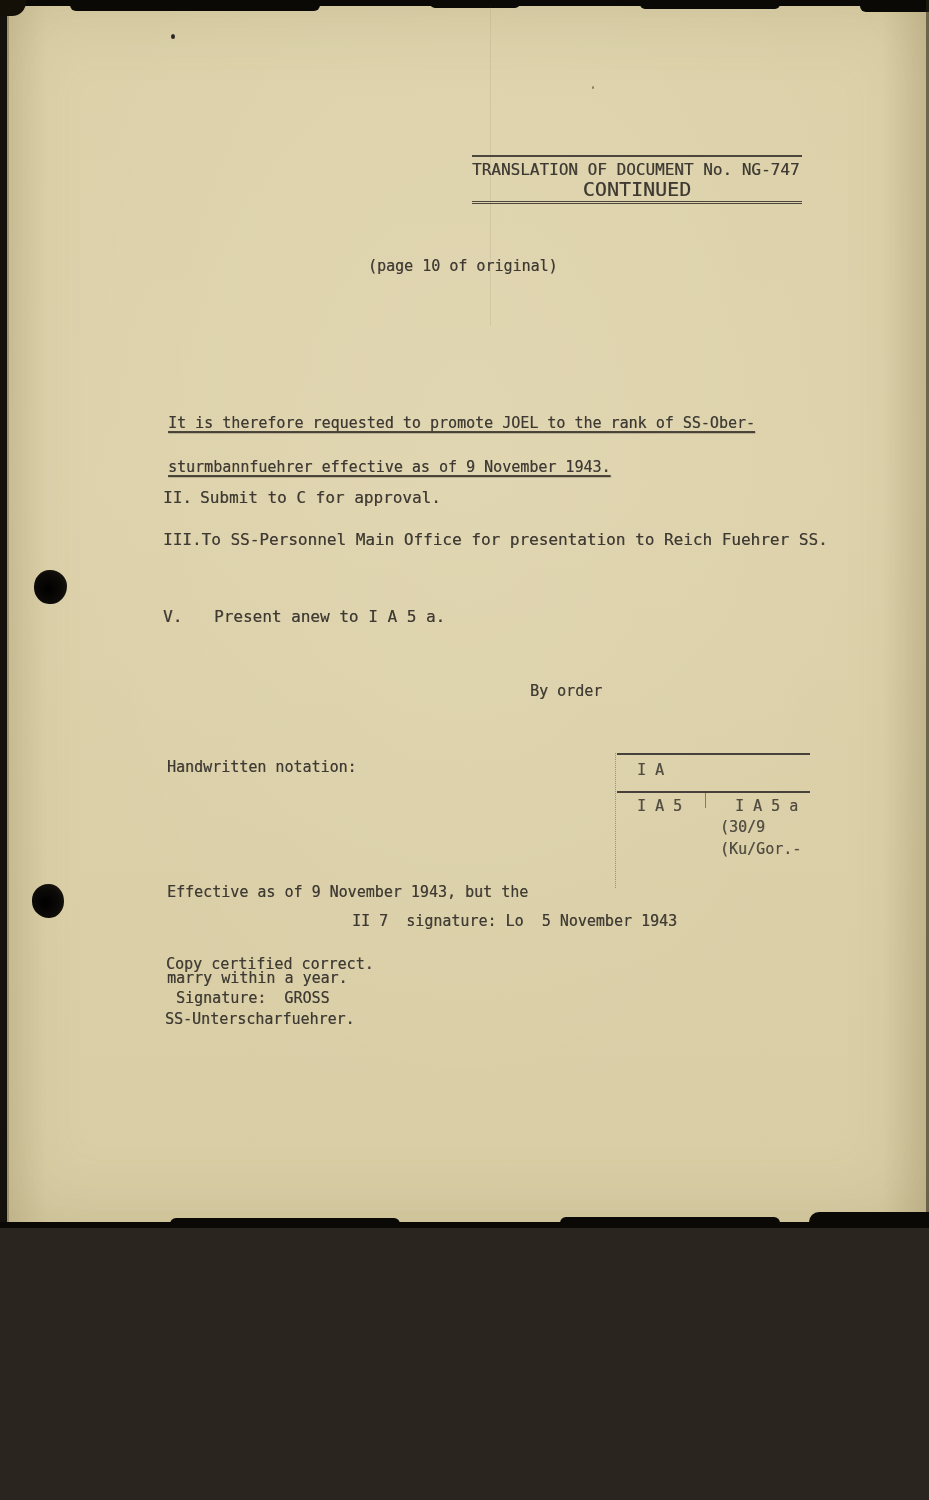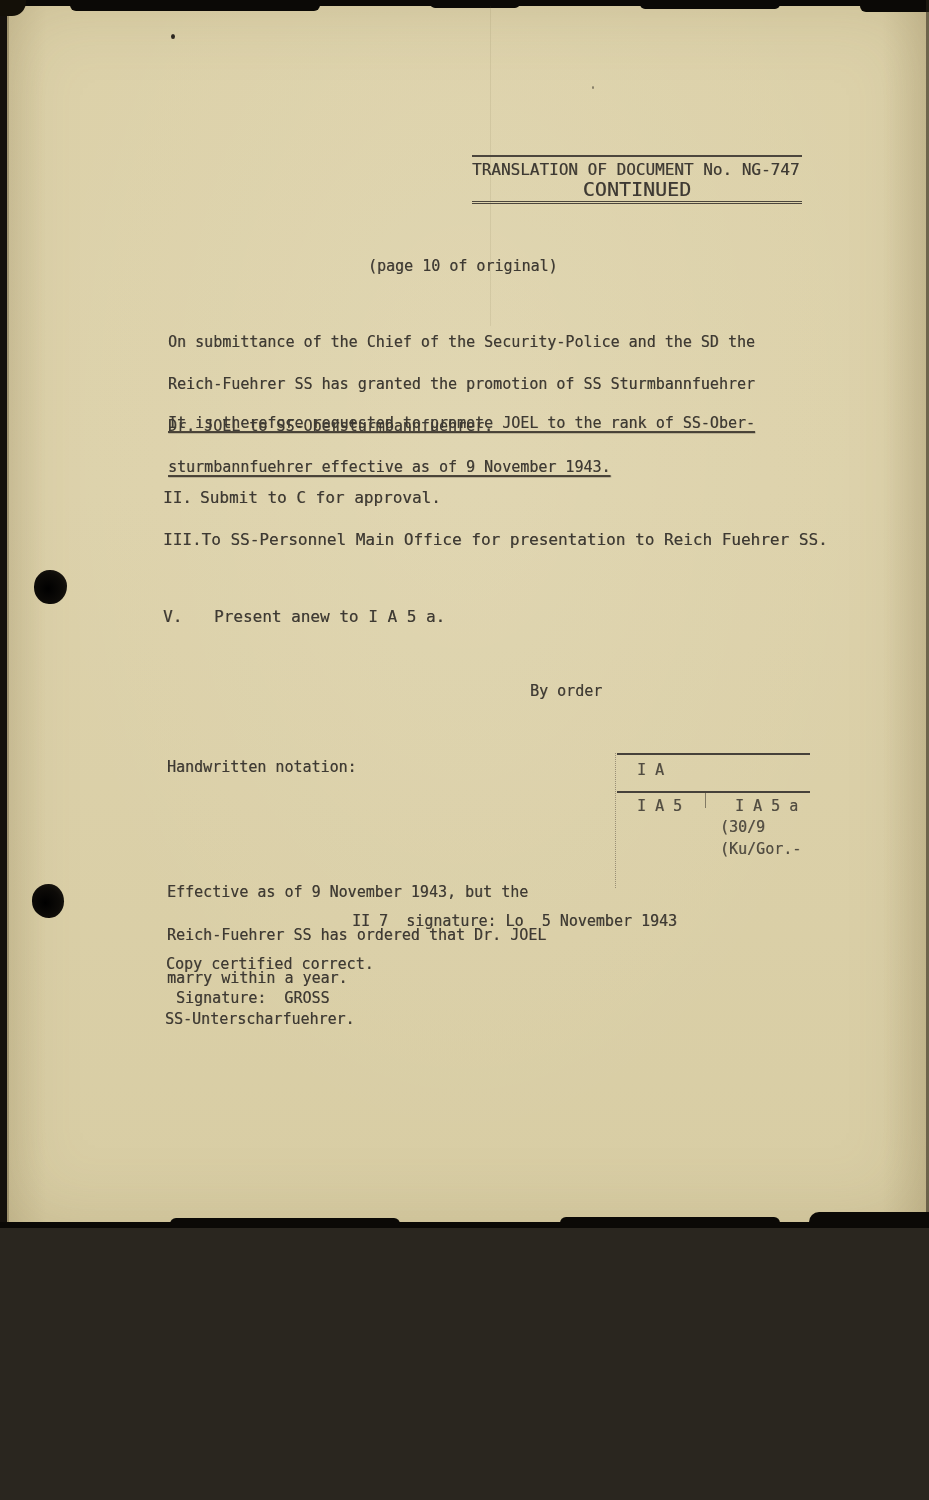--- a/index.html
+++ b/index.html
@@ -102,23 +102,20 @@
   <div class="speck" style="left:171px;top:34px;width:4px;height:5px;"></div>
   <div class="speck" style="left:592px;top:86px;width:2px;height:3px;opacity:.5;"></div>
 
   <div class="header-box">
     <span class="line1">TRANSLATION OF DOCUMENT No. NG-747</span>
     <span class="line2">CONTINUED</span>
   </div>
 
   <div class="t" style="left:368px;top:256px;">(page 10 of original)</div>
 
-  <div class="t" style="left:168px;top:332px;"><span>On submittance of the Chief of the Security-Police and the SD the</span><br>
-<span>Reich-Fuehrer SS has granted the promotion of SS Sturmbannfuehrer</span><br>
-<span>Dr. JOEL to SS-Obersturmbannfuehrer.</span></div>
 
   <div class="t" style="left:168px;top:412px;line-height:22px;"><span class="u">It is therefore requested to promote JOEL to the rank of SS-Ober-</span><br>
 <span class="u">sturmbannfuehrer effective as of 9 November 1943.</span></div>
 
   <div class="item" style="top:529px;"><span class="num">III.</span><span>To SS-Personnel Main Office for presentation to Reich Fuehrer SS.</span></div>
   <div class="item" style="top:487px;"><span class="num">II.</span><span>Submit to C for approval.</span></div>
   <div class="item" style="top:606px;"><span class="num">V.</span><span style="padding-left:14px;">Present anew to I A 5 a.</span></div>
 
   <div class="t" style="left:530px;top:681px;">By order</div>
 
@@ -130,21 +127,21 @@
   <div class="nb-tick"></div>
   <div class="t faded" style="left:637px;top:760px;">I A</div>
   <div class="t faded" style="left:637px;top:796px;">I A 5</div>
   <div class="t faded" style="left:735px;top:796px;">I A 5 a</div>
   <div class="t faded" style="left:720px;top:817px;">(30/9</div>
   <div class="t faded" style="left:720px;top:839px;">(Ku/Gor.-</div>
 
   <div class="t" style="left:167px;top:796px;line-height:21.5px;"><br>
 <br>
 <span>Effective as of 9 November 1943, but the</span><br>
-<span>Reich-Fuehrer SS has ordered that Dr. JOEL</span><br>
+<br>
 <span>marry within a year.</span></div>
 
   <div class="t" style="left:352px;top:911px;">II 7  signature: Lo  5 November 1943</div>
 
   <div class="t" style="left:166px;top:954px;text-align:right;">Copy certified correct.</div>
 
   <div class="t" style="left:176px;top:988px;">Signature:  GROSS</div>
   <div class="t" style="left:165px;top:1009px;">SS-Unterscharfuehrer.</div>
 
   <div class="t" style="left:434px;top:1296px;">- 11 -</div>

